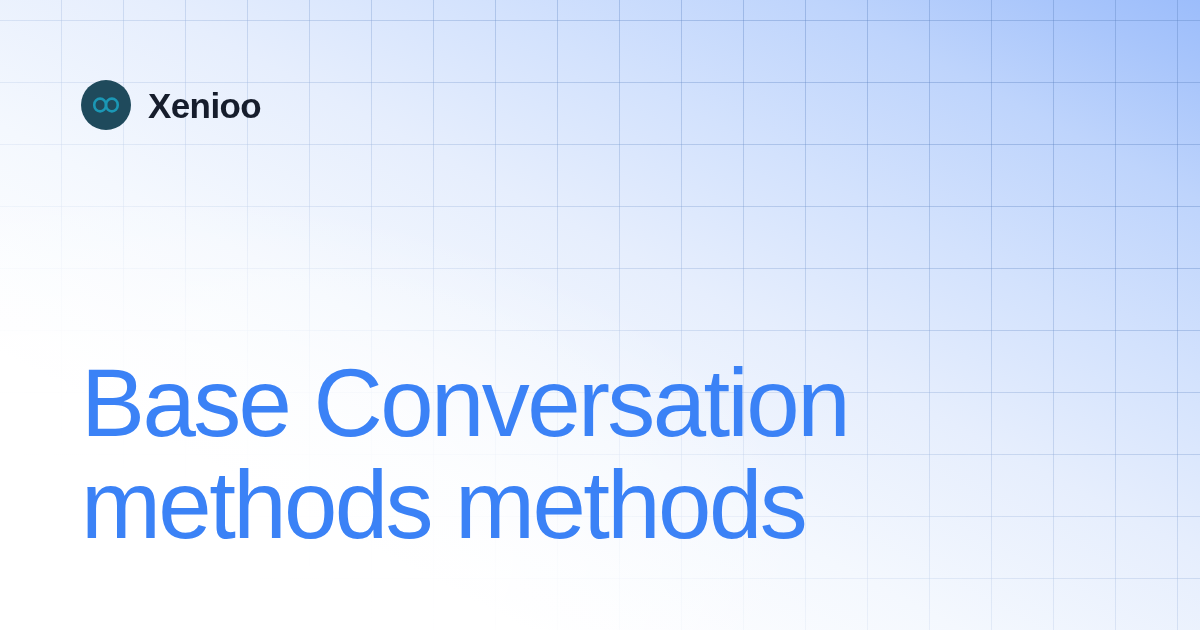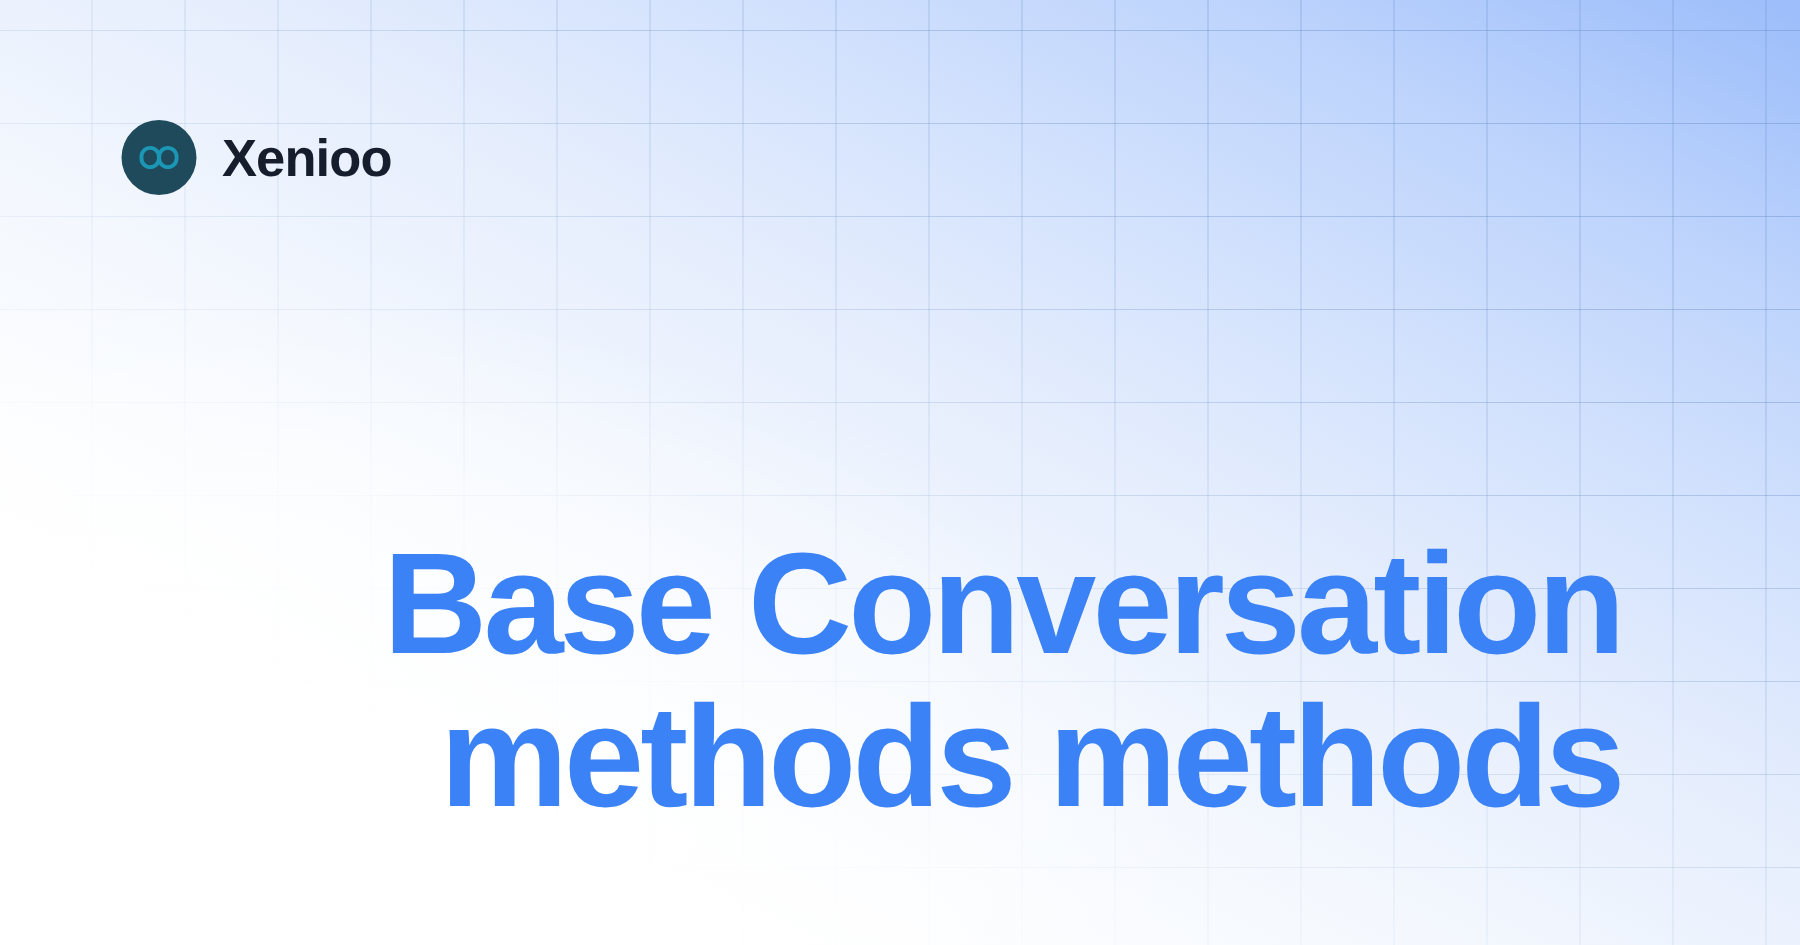--- a/index.html
+++ b/index.html
@@ -13,21 +13,20 @@
     font-family: "Liberation Sans", sans-serif;
     background: #ffffff;
   }
 
   .card {
     position: relative;
     width: 1200px;
     height: 630px;
     overflow: hidden;
     background: #ffffff;
-    text-align: right;
   }
 
   
   .bg-gradient {
     position: absolute;
     inset: 0;
     background: linear-gradient(
       to top right,
       #ffffff 0%,
       #ffffff 22%,
@@ -117,21 +116,21 @@
     white-space: nowrap;
   }
 
   
   .headline {
     position: absolute;
     left: 81px;
     top: 352px;
     width: 1000px;
     font-size: 96px;
-    font-weight: bold;
+    font-weight: normal;
     line-height: 1.06;
     letter-spacing: -2.6px;
     color: #3b82f6;
     margin: 0;
   }
   .headline-line { display: block; white-space: nowrap; }
 </style>
 </head>
 <body>
 

